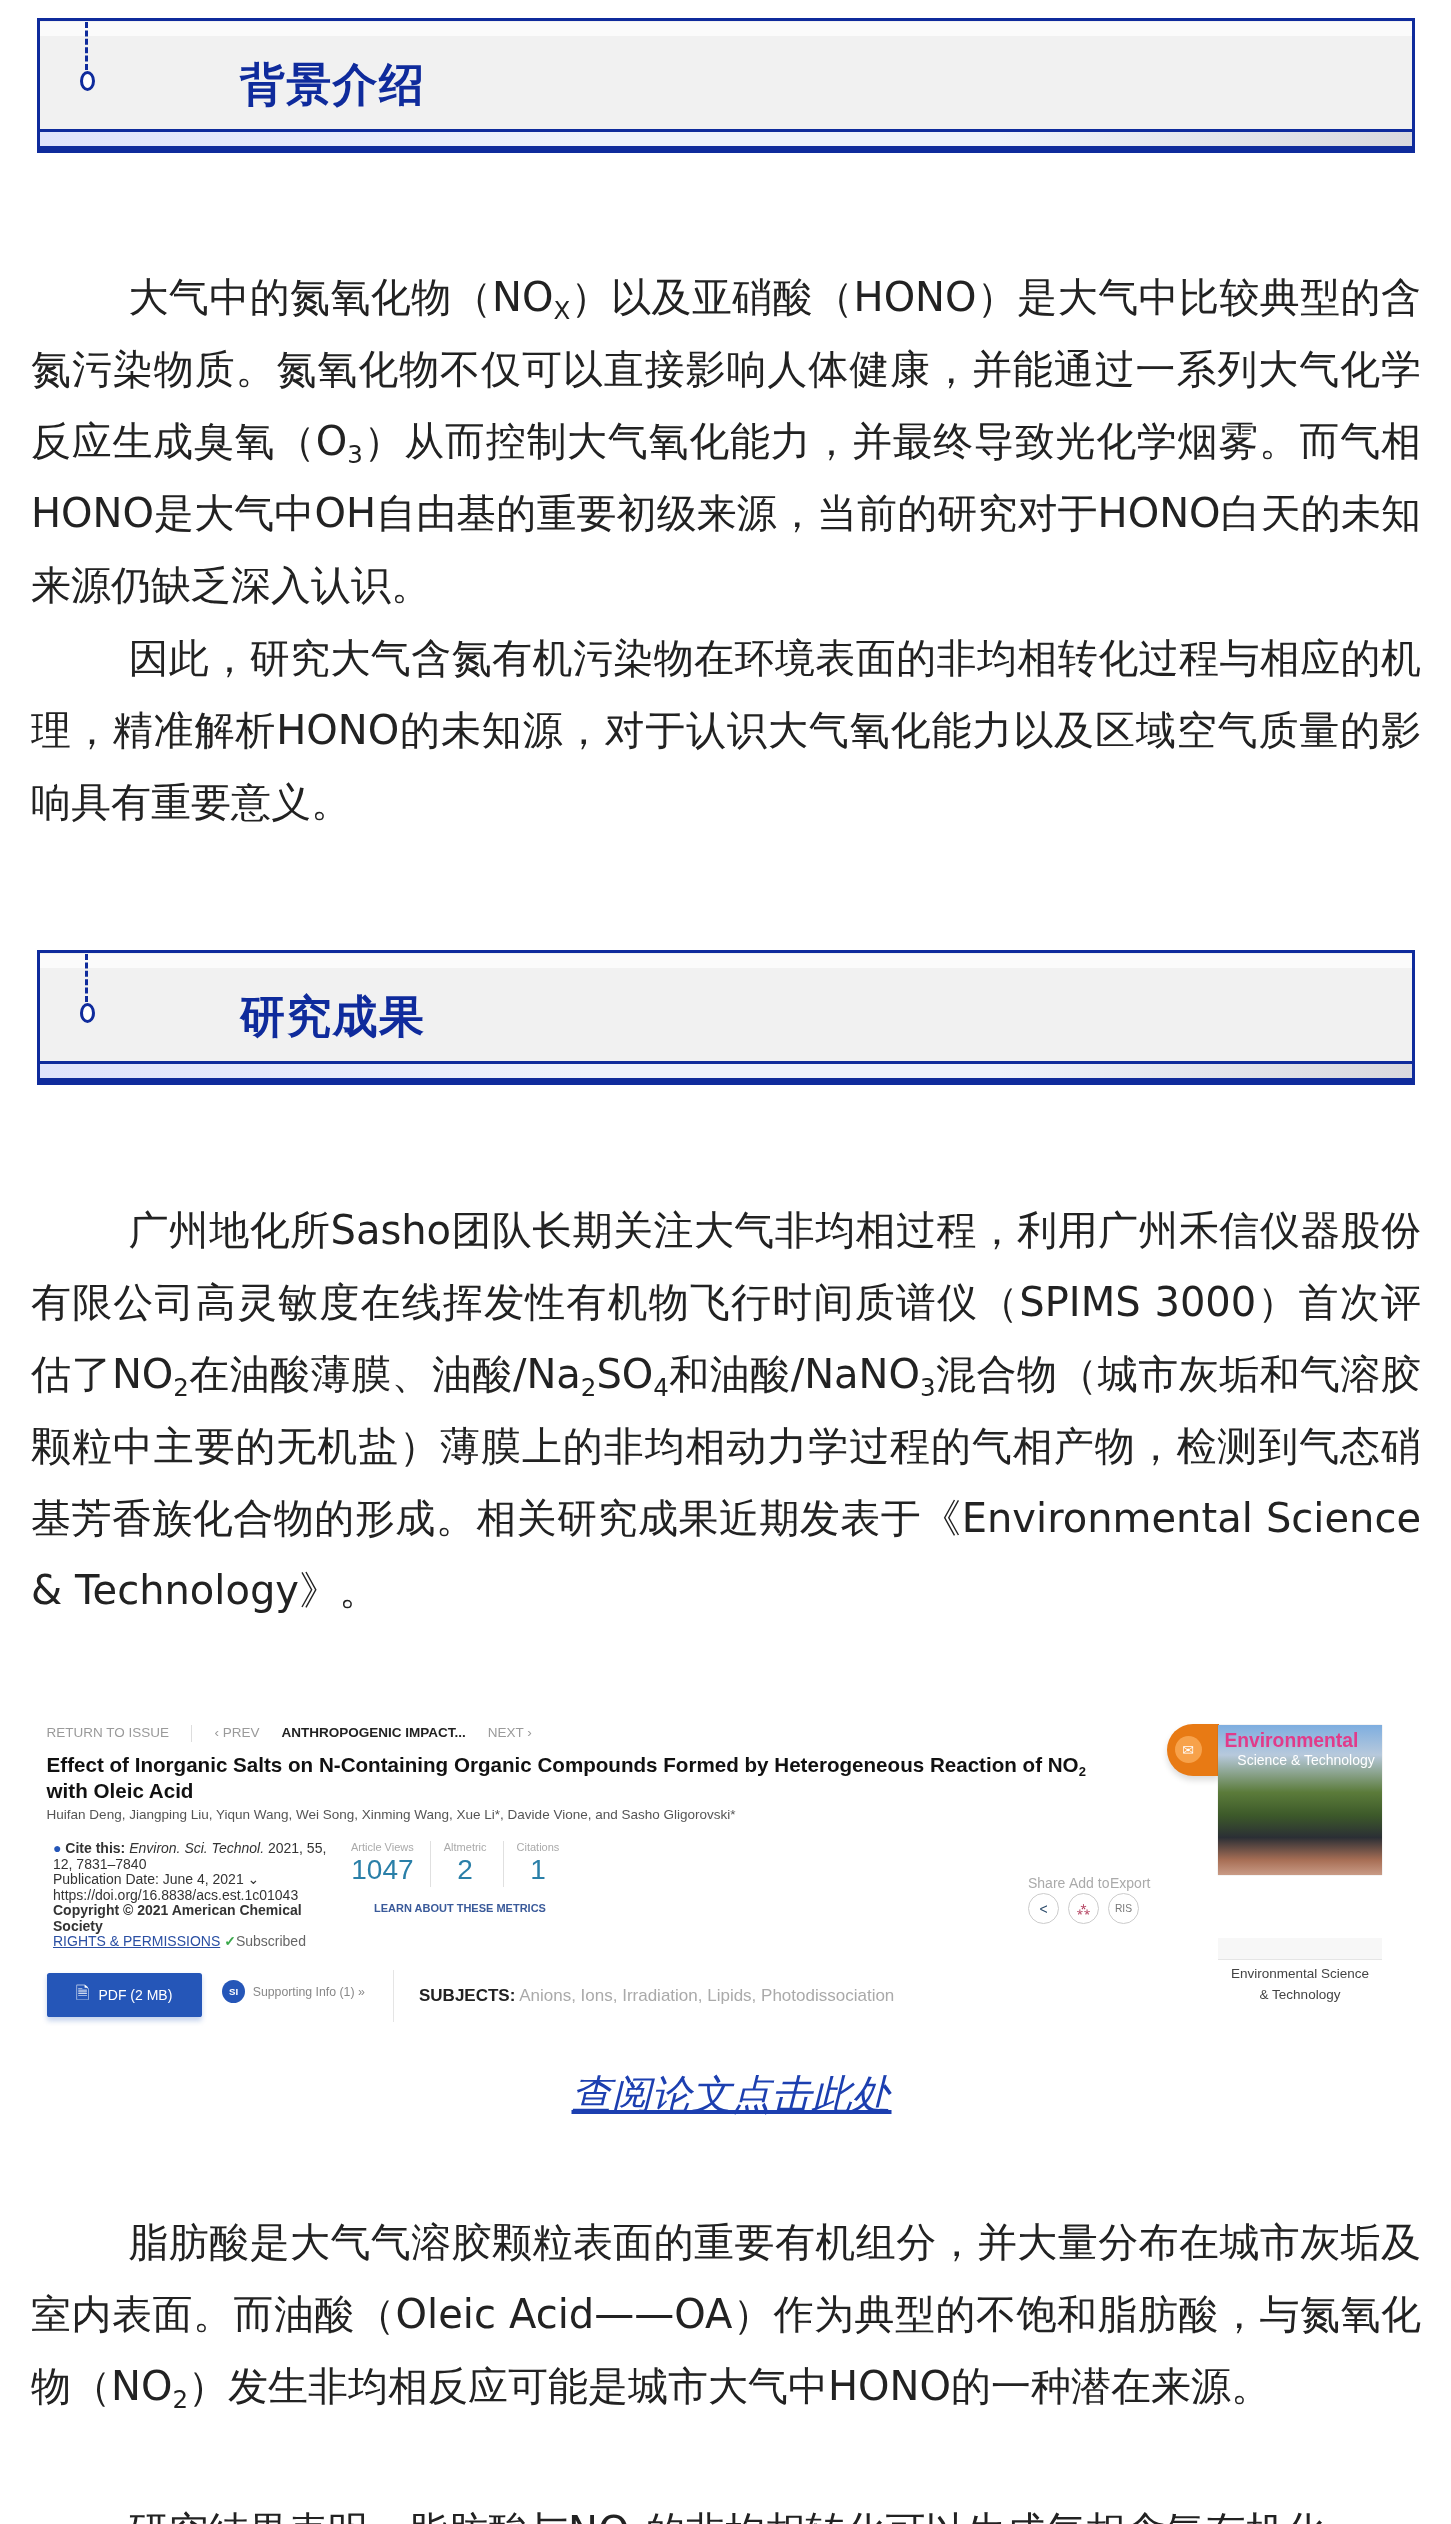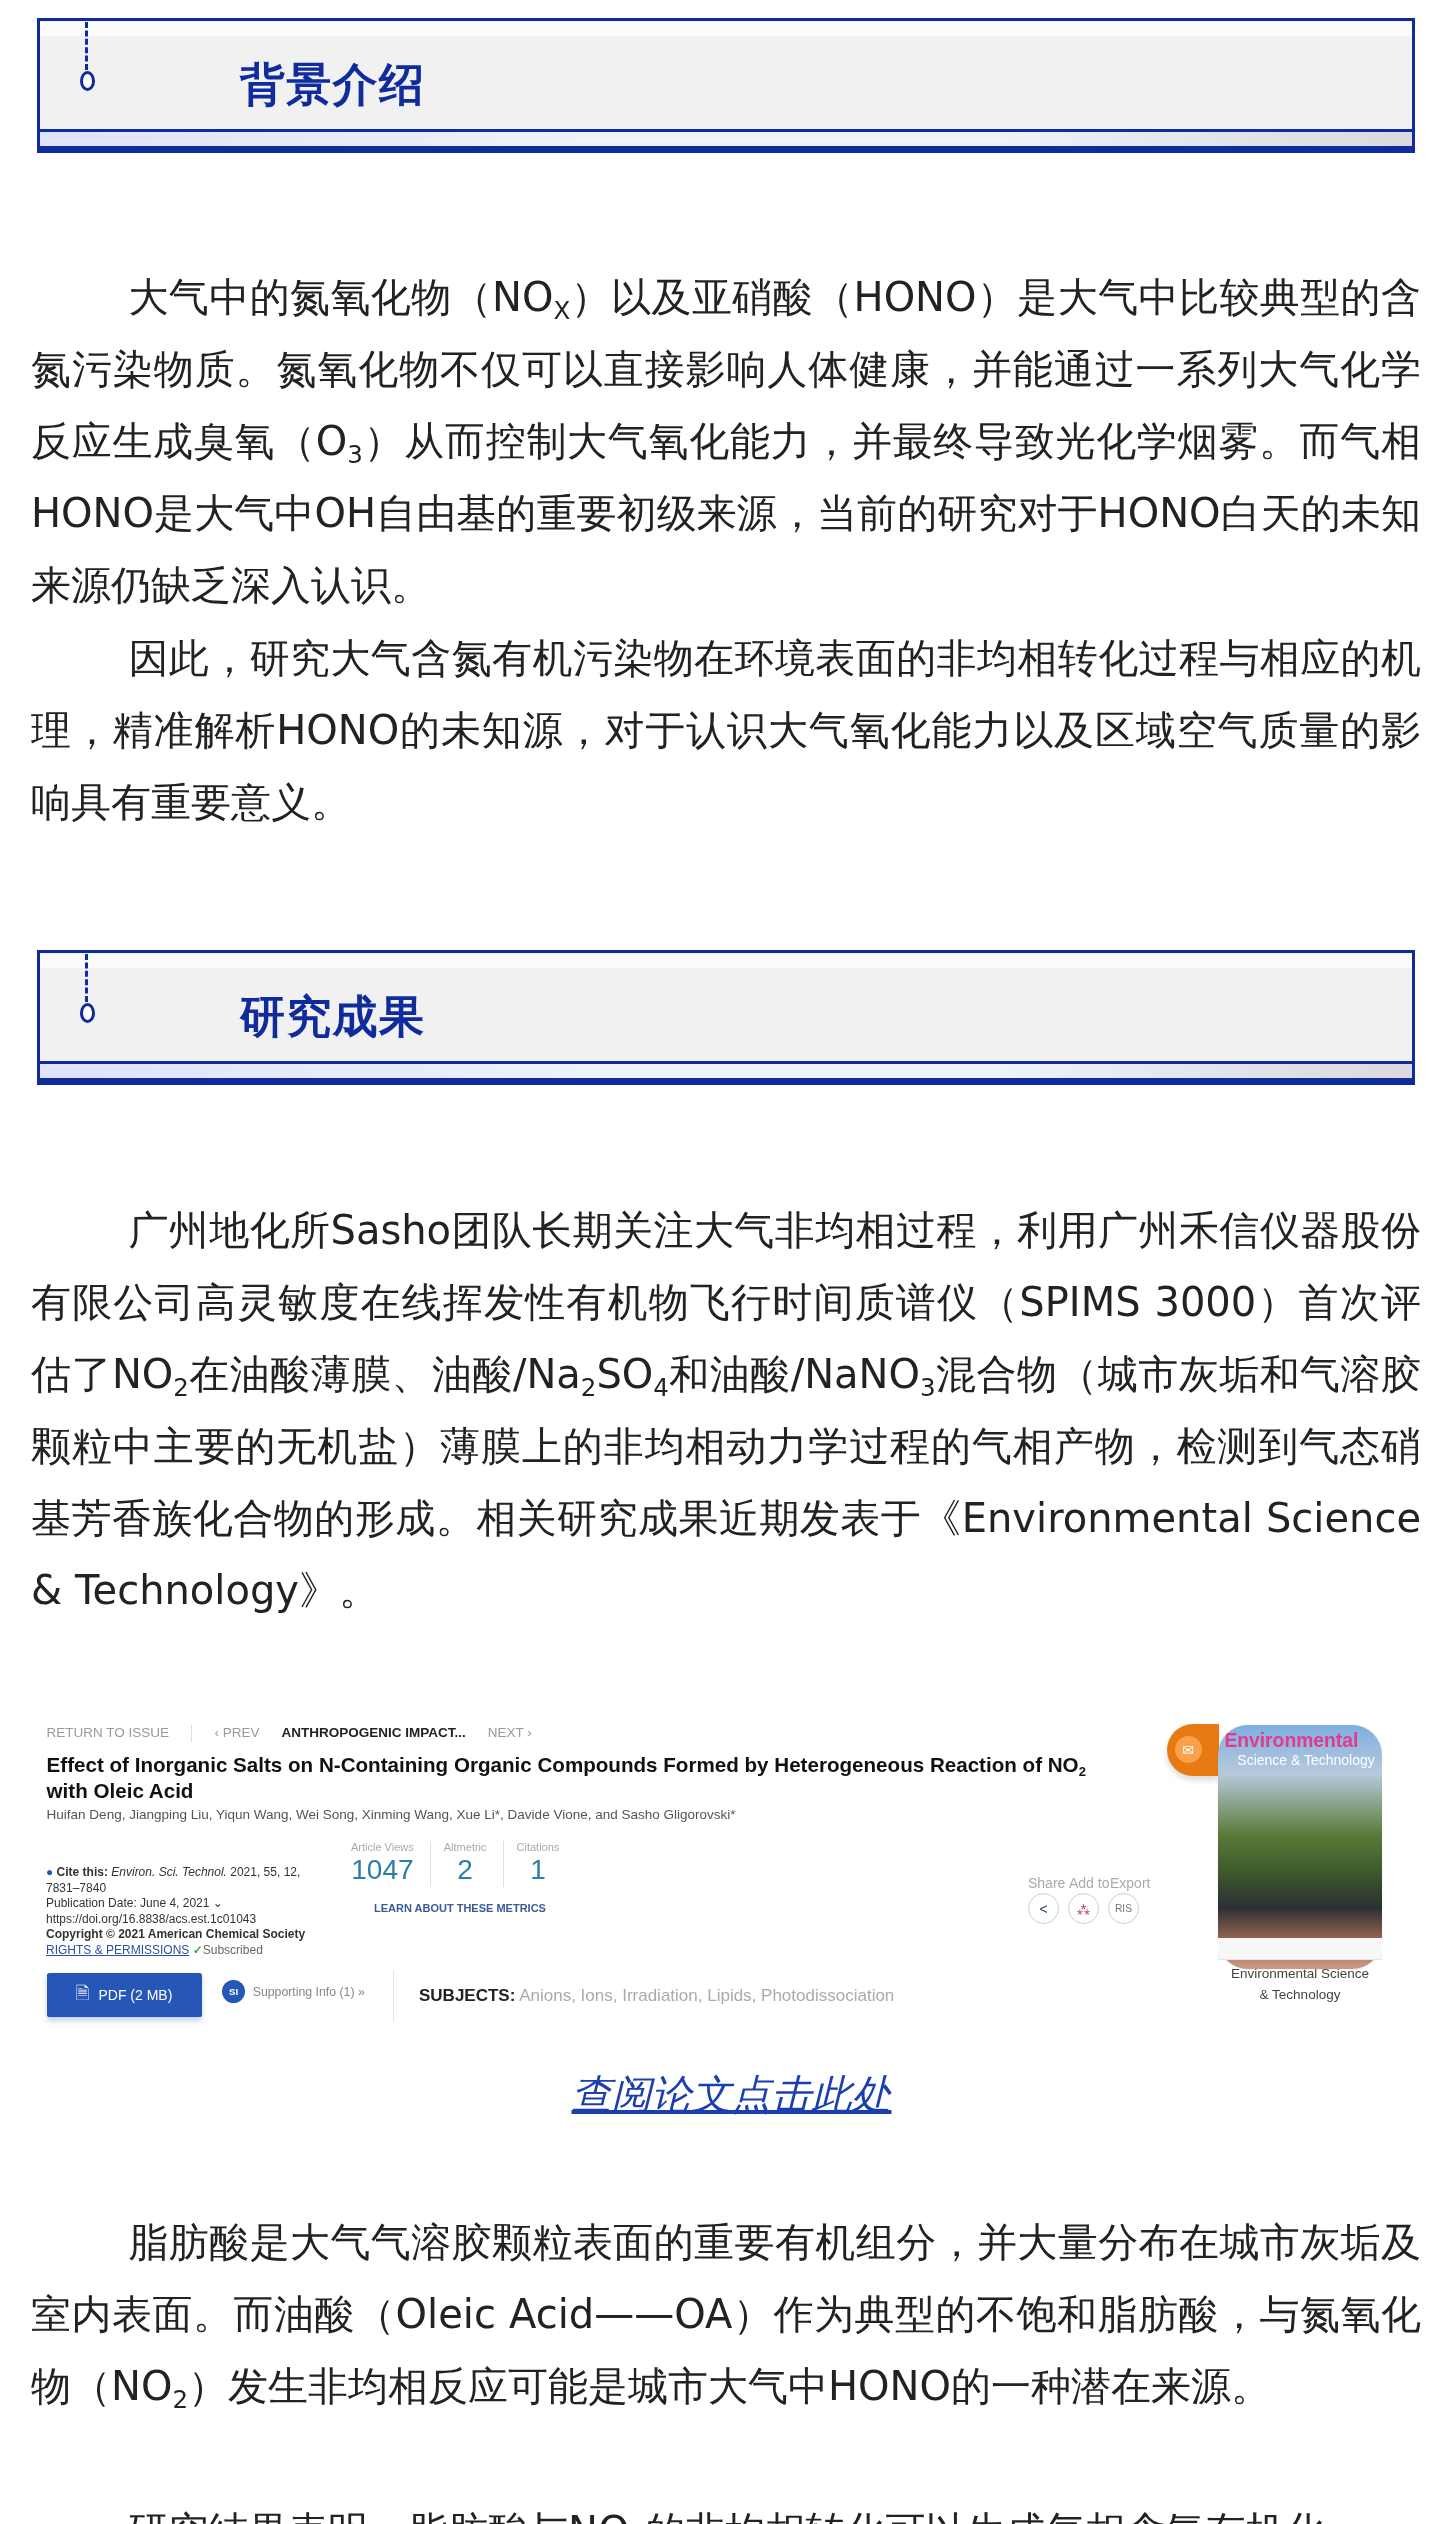--- a/index.html
+++ b/index.html
@@ -20,21 +20,21 @@
   .para .indent { display:inline-block; width:97px; }
   sub { font-size:24.5px; line-height:0; vertical-align:-7.7px; }
 
   .paper { position:absolute; left:35px; top:1712px; width:1380px; height:316px; background:#fff; font-family:"Liberation Sans",sans-serif; }
   .paper .crumbs { position:absolute; left:11.6px; top:13px; font-size:13.5px; color:#9a9a9a; white-space:nowrap; }
   .paper .crumbs span { margin-right:22px; }
   .paper .crumbs .active { color:#222; font-weight:bold; }
   .paper .crumbs .sep { display:inline-block; width:1.3px; height:17px; background:#ddd; vertical-align:middle; margin-right:22px; }
   .paper .ptitle { position:absolute; left:11.6px; top:40px; width:1122px; font-size:20.6px; font-weight:bold; color:#111; line-height:26px; }
   .paper .authors { position:absolute; left:11.6px; top:95px; font-size:13.5px; color:#555; white-space:nowrap; }
-  .paper .meta { position:absolute; left:11px; top:129px; font-size:12px; color:#333; line-height:15.5px; width:290px;margin-top:24px; }
+  .paper .meta { position:absolute; left:18px; top:129px; font-size:14px; color:#333; line-height:15.5px; width:290px; }
   .paper .meta .b { font-weight:bold; }
   .paper .meta .rights { color:#2a4fa3; text-decoration:underline; }
   .paper .meta .subscribed { color:#666; }
   .paper .meta .check { color:#3aa84a; font-weight:bold; }
   .paper .metrics { position:absolute; left:303px; top:129px; display:flex; }
   .paper .metric { padding:0 16px 0 13px; border-right:0.6px solid #e0e0e0; text-align:center; }
   .paper .metric:last-child { border-right:none;text-align:center; }
   .paper .metric .lbl { font-size:11px; color:#aaa; }
   .paper .metric .val { font-size:28px; color:#2a7fa8; line-height:34px; }
   .paper .learn { position:absolute; left:339px; top:190px; font-size:11px; color:#3a5a9a; font-weight:bold; }
@@ -46,23 +46,23 @@
   .paper .pdf-btn { position:absolute; left:11.6px; top:261px; width:155px; height:44px; background:#2556b8; color:#fff; border-radius:2.6px;
       display:flex; align-items:center; justify-content:center; gap:9px; font-size:14px; box-shadow:0 3.9px 5.2px rgba(37,86,184,0.25); }
   .paper .si { position:absolute; left:187px; top:268px; display:flex; align-items:center; gap:7.7px; font-size:12.3px; color:#888; }
   .paper .si .badge { width:23px; height:23px; border-radius:50%; background:#2556b8; color:#fff; font-size:9.7px; font-weight:bold; display:flex; align-items:center; justify-content:center; }
   .paper .vsep { position:absolute; left:358px; top:258px; width:1.3px; height:52px; background:#e5e5e5; }
   .paper .subjects { position:absolute; left:384px; top:274px; font-size:17px; color:#aaa; white-space:nowrap; }
   .paper .subjects b { color:#222; }
   .paper .mail { position:absolute; left:1132px; top:11.6px; width:52px; height:52px; border-radius:26px 0 0 26px; background:#e87a14;
       display:flex; align-items:center; justify-content:flex-start; padding-left:7.7px; box-sizing:border-box; box-shadow:0 3.9px 6.4px rgba(0,0,0,0.15); }
   .paper .mail .m { width:27px; height:27px; border-radius:50%; background:#f7a24b; color:#fff; display:flex; align-items:center; justify-content:center; font-size:14px; }
-  .paper .cover { position:absolute; left:1183px; top:13px; width:164px; height:244px;
+  .paper .cover { position:absolute; left:1183px; top:13px; width:164px; height:150px;
       background:linear-gradient(180deg,#7eaee0 0%,#b7c9dc 20%,#5b7b3a 45%,#3d5a2a 60%,#2b2f35 75%,#a76e55 90%,#c99b86 100%);
-      overflow:hidden; box-shadow:0 0 1.3px rgba(0,0,0,0.2);border-radius:30px; }
+      overflow:hidden; box-shadow:0 0 1.3px rgba(0,0,0,0.2); }
   .paper .cover .ct1 { position:absolute; left:6.4px; top:6.4px; font-size:19.3px; color:#e13b8a; font-weight:bold; line-height:19.3px; }
   .paper .cover .ct2 { position:absolute; left:19.3px; top:28px; font-size:14px; color:#ffffff; line-height:15.5px; }
   .paper .cover-foot { position:absolute; left:1183px; top:226px; width:164px; height:20.6px; background:#f7f7f7; border-bottom:1.3px solid #e5e5e5; }
   .paper .journal { position:absolute; left:1183px; top:252px; width:164px; text-align:center; font-size:13.5px; color:#444; line-height:20.6px; }
 
   .link { position:absolute; top:2067px; left:0; width:1451px; text-align:center; font-size:40px; font-style:italic; color:#1c3fb0; text-decoration:underline;padding-left:6px; }
 </style>
 </head>
 <body>
 

